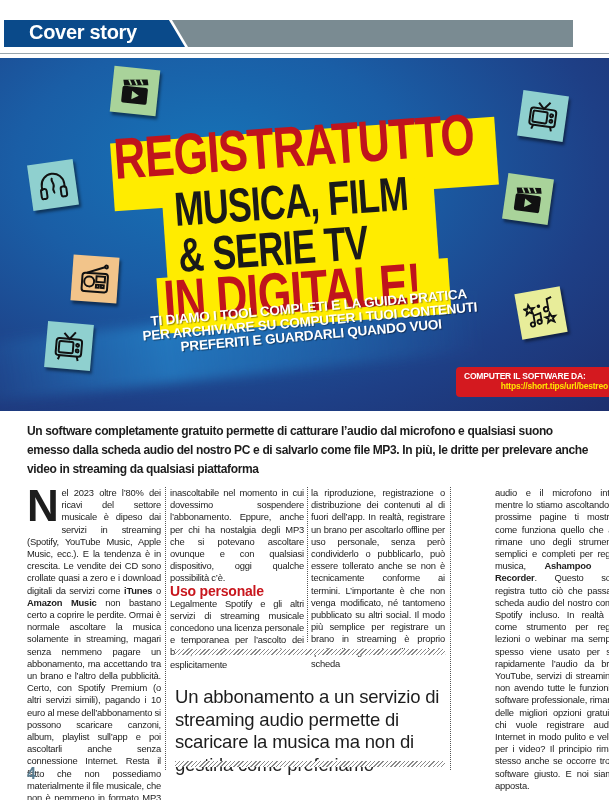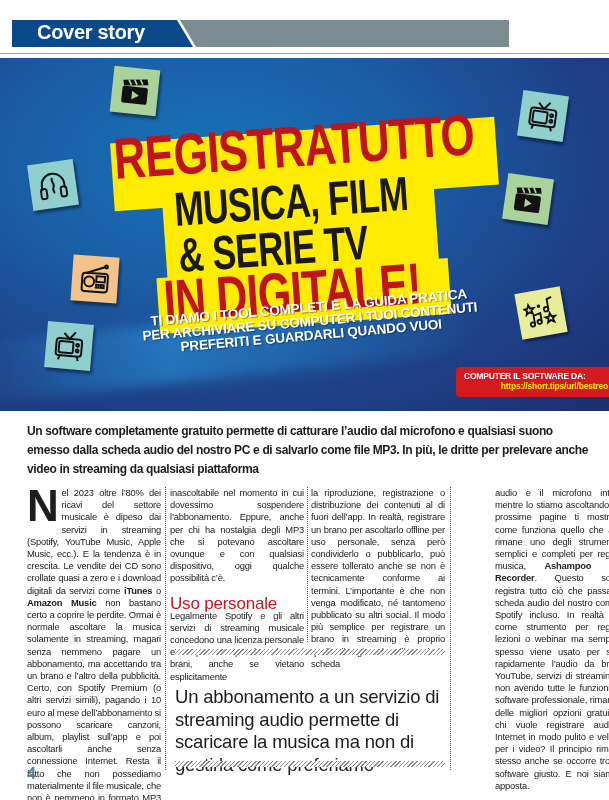--- a/index.html
+++ b/index.html
@@ -1,20 +1,20 @@
 <!DOCTYPE html>
 <html><head>
 <meta charset="utf-8">
 <style>
   * { box-sizing: border-box; margin: 0; padding: 0; }
   html, body { width: 609px; height: 800px; background: #ffffff; overflow: hidden; }
   body { position: relative; font-family: "Liberation Sans", sans-serif; color: #1d1d1d; }
 
   
-  .section-bar { position: absolute; left: 12px; top: 20px; width: 497px; height: 27px; }
+  .section-bar { position: absolute; left: 4px; top: 20px; width: 569px; height: 27px; }
   .section-bar .grey { position: absolute; left: 160px; top: 0; right: 0; height: 27px; background: #7a8b92; }
   .section-bar .blue { position: absolute; left: 0; top: 0; width: 182px; height: 27px; background: #0a4a8a;
     clip-path: polygon(0 0, 165px 0, 182px 27px, 0 27px); }
   .section-bar .notch { position: absolute; left: 162px; top: 0; width: 22px; height: 27px; background: #ffffff;
     clip-path: polygon(3px 0, 6px 0, 22px 27px, 19px 27px); }
   .section-bar .label { position: absolute; left: 25px; top: 1px; color: #ffffff; font-weight: bold; font-size: 20px;
     font-family: "Liberation Sans", sans-serif; letter-spacing: -0.3px; }
   .thin-rule { position: absolute; left: 0; right: 0; top: 53px; height: 1px; background: #9aa6ad; }
 
   
@@ -47,21 +47,21 @@
   
   .col { position: absolute; top: 487px; font-size: 9.4px; line-height: 12.2px; color: #222; text-align: justify;
     font-family: "Liberation Sans", sans-serif; letter-spacing: -0.2px; }
   .col b { font-weight: bold; }
   .c1 { left: 27px; width: 134px; }
   .c2 { left: 170px; width: 134px; }
   .c3 { left: 311px; width: 134px; }
   .c4 { left: 456px; width: 140px; margin-left: 39px; }
   .vdot { position: absolute; top: 487px; width: 0; border-left: 1px dotted #555; }
   .dropcap { float: left; font-size: 44px; line-height: 36px; font-weight: bold; margin: 1px 3px 0 0; color: #1d1d1d; }
-  .subhead { color: #c8161d; font-weight: normal; font-size: 17px; line-height: 13px; margin-top: 12px; }
+  .subhead { color: #c8161d; font-weight: bold; font-size: 14px; line-height: 13px; }
 
   
   .pq { position: absolute; left: 175px; top: 649px; width: 270px; height: 118px; }
   .hatch { position: absolute; left: 0; right: 0; height: 6px;
     background: repeating-linear-gradient(135deg, #8a8a8a 0 1px, #ffffff 1px 3px); }
   .pq .text { position: absolute; left: 0; right: 0; top: 10px; font-size: 18.5px; line-height: 22.5px;
     color: #1d1d1d; letter-spacing: -0.2px; margin-top: 27px; }
 
   .page-num { position: absolute; left: 27px; top: 765px; font-size: 16px; color: #5a7d91; font-weight: bold; }
 </style>

